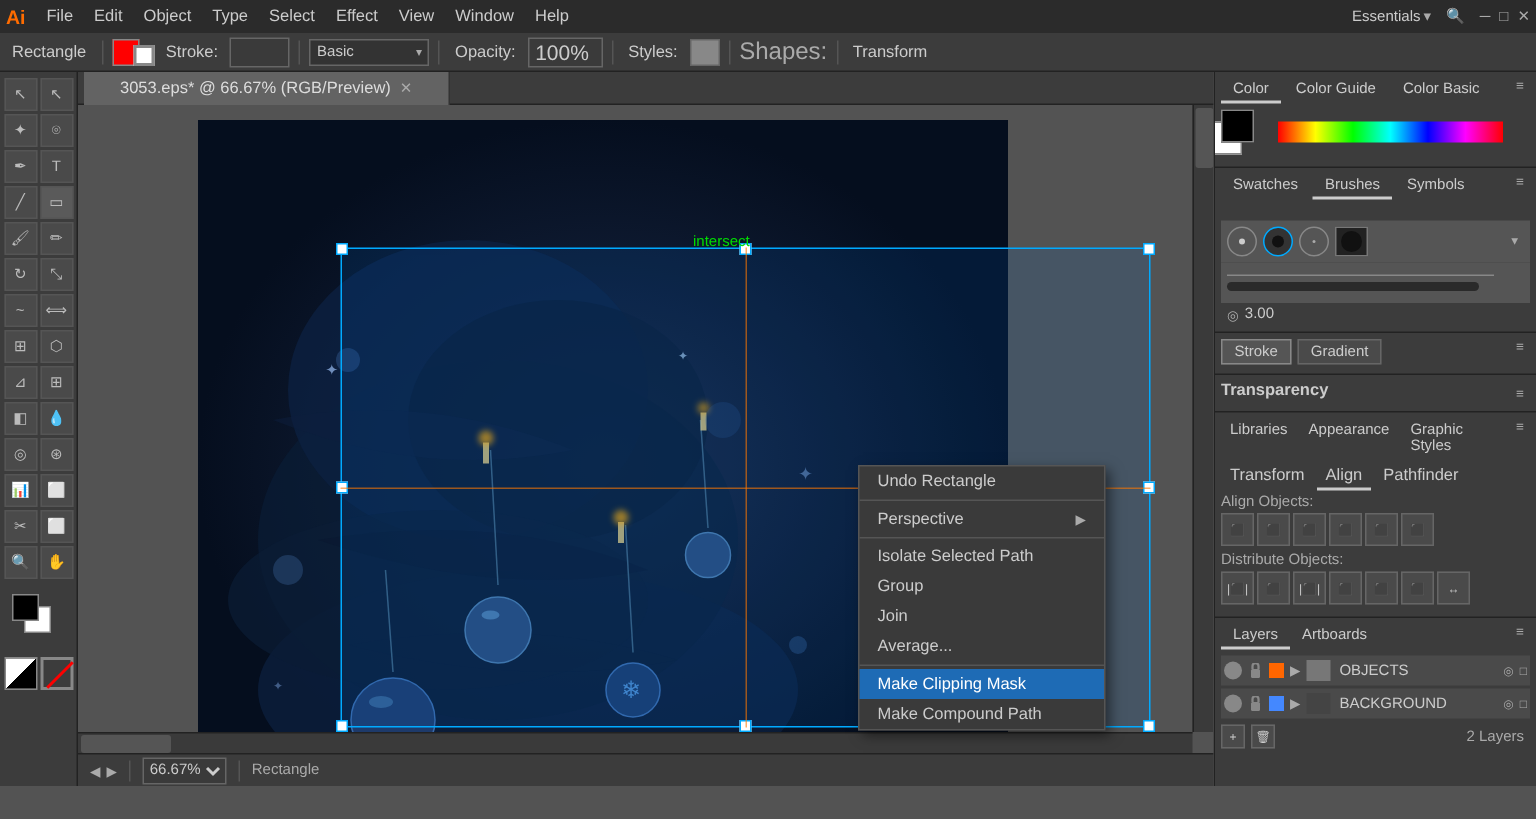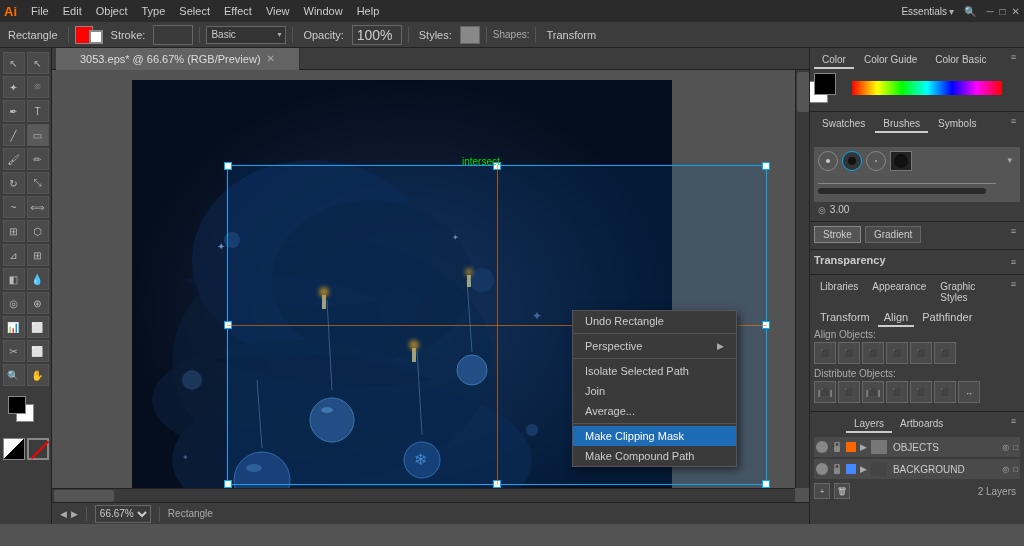--- a/index.html
+++ b/index.html
@@ -372,21 +372,20 @@
     
     #layers-panel {
       flex: 1;
       padding: 4px;
       overflow: hidden;
     }
     .layers-header {
       display: flex;
       justify-content: space-between;
       margin-bottom: 4px;
-      margin-left: 32px;
     }
     .layers-tab {
       padding: 2px 8px;
       font-size: 10px;
       cursor: pointer;
       color: #ccc;
     }
     .layers-tab.active { border-bottom: 2px solid #ccc; }
     .layer-row {
       display: flex;
@@ -443,21 +442,21 @@
     <span style="font-size:8px;color:#aaa">▾</span>
   </div>
   <div class="tool-separator"></div>
   <span class="tool-label">Opacity:</span>
   <input class="tool-input" style="width: 50px;" value="100%">
   <div class="tool-separator"></div>
   <span class="tool-label">Styles:</span>
   <div style="width:20px;height:18px;background:#888;border:1px solid #666"></div>
   <div class="tool-separator"></div>
   <div style="display:flex;align-items:center;gap:2px">
-    <span style="font-size:10px;color:#aaa">Shapes:</span>
+    <span style="font-size:16px;color:#aaa">Shapes:</span>
   </div>
   <div class="tool-separator"></div>
   <span class="tool-label">Transform</span>
 </div>
 
 <div id="main-layout">
 
   <div id="left-tools">
     <div class="tool-row">
       <div class="tool-icon" title="Selection">↖</div>
@@ -621,20 +620,21 @@
 
         <div id="context-menu">
           <div class="ctx-item">Undo Rectangle</div>
           <div class="ctx-divider"></div>
           <div class="ctx-item">
             <span>Perspective</span>
             <span class="ctx-arrow">▶</span>
           </div>
           <div class="ctx-divider"></div>
           <div class="ctx-item">Isolate Selected Path</div>
+          <div class="ctx-item">Group</div>
           <div class="ctx-item">Join</div>
           <div class="ctx-item">Average...</div>
           <div class="ctx-divider"></div>
           <div class="ctx-item highlighted">Make Clipping Mask</div>
           <div class="ctx-item">Make Compound Path</div>
 
         </div>
 
       </div>
 

